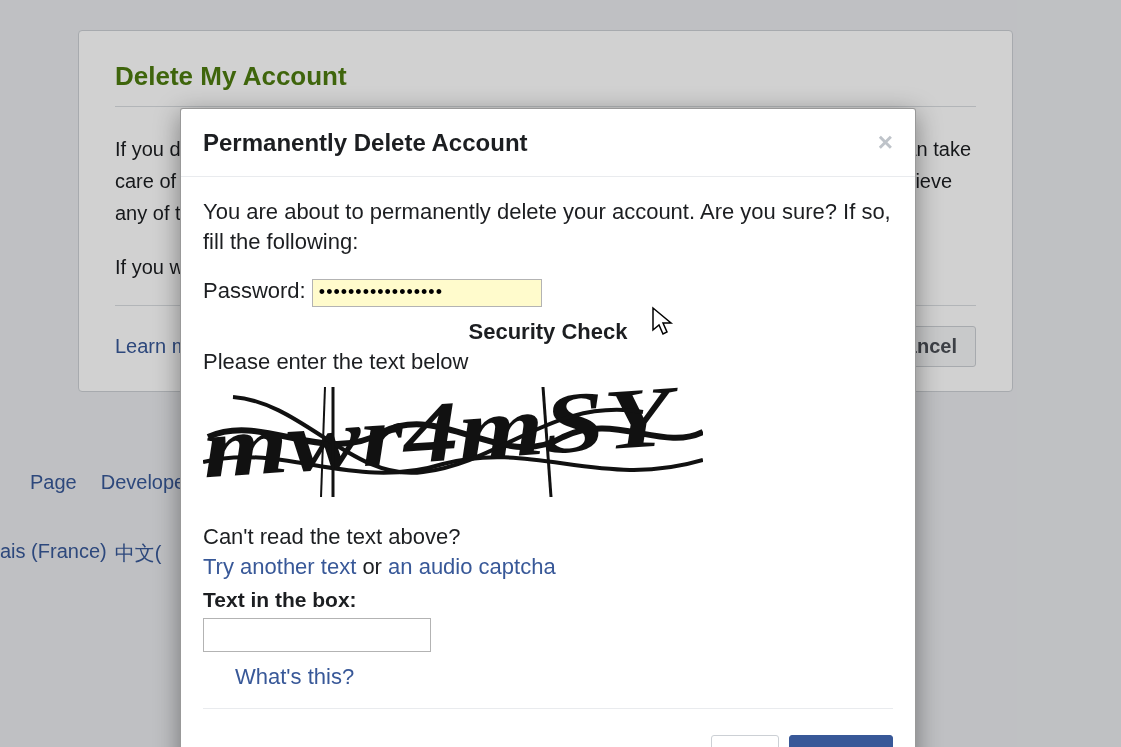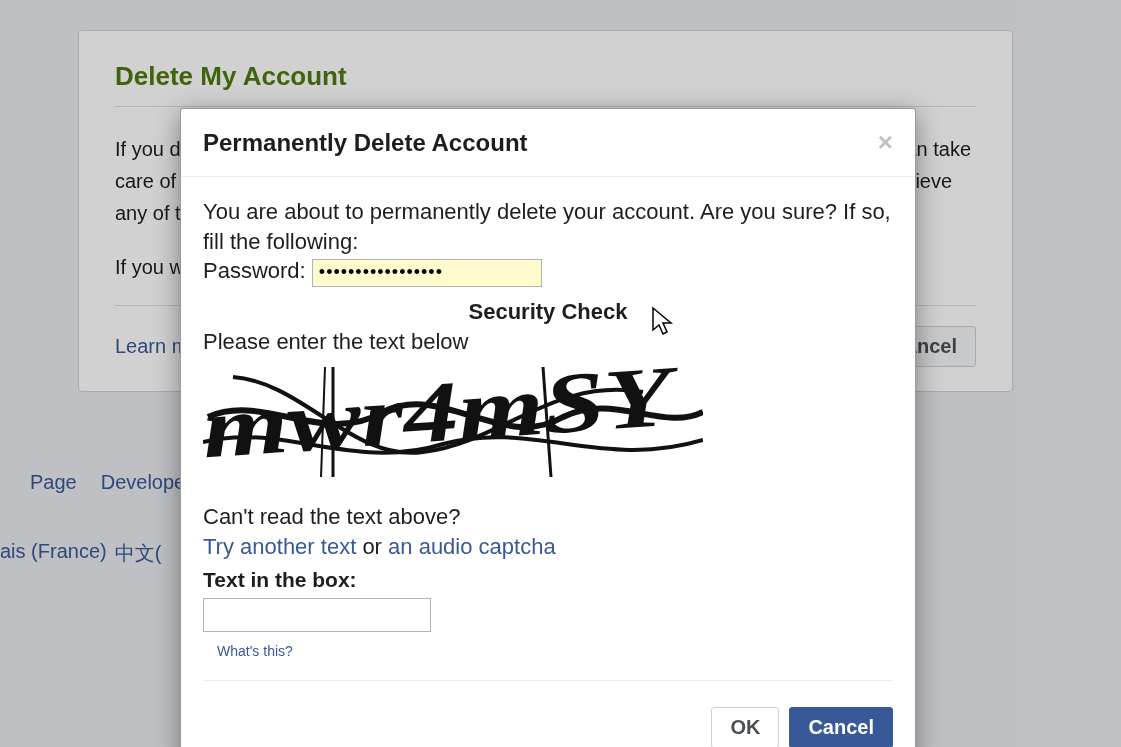--- a/index.html
+++ b/index.html
@@ -106,21 +106,21 @@
       font-weight: 700;
       color: #bec3c9;
       cursor: pointer;
     }
     .dialog-body {
       padding: 20px 22px 10px;
       font-size: 22px;
       color: #1c1e21;
       line-height: 1.35;
     }
-    .pw-row { margin-top: 0; }
+    .pw-row { margin-top: 20px; }
     .pw-label { font-size: 22px; }
     .pw-input {
       display: inline-block;
       width: 230px;
       height: 28px;
       background: #fffbcc;
       border: 1px solid #b3b3b3;
       padding: 0 6px;
       font-size: 18px;
       letter-spacing: 1px;
@@ -154,22 +154,22 @@
       width: 228px;
       height: 34px;
       border: 1px solid #b3b3b3;
       margin-top: 4px;
       padding: 4px 6px;
       font-size: 18px;
     }
     .whats-this {
       display: inline-block;
       margin-top: 10px;
-      margin-left: 14px;
-      font-size: 14px;
+      margin-left: 32px;
+      font-size: 22px;
       color: #385898;
     }
     .hr {
       border: none;
       border-top: 1px solid #e9ebee;
       margin: 16px 0 0 0;
     }
     .dialog-footer {
       display: flex;
       justify-content: flex-end;

